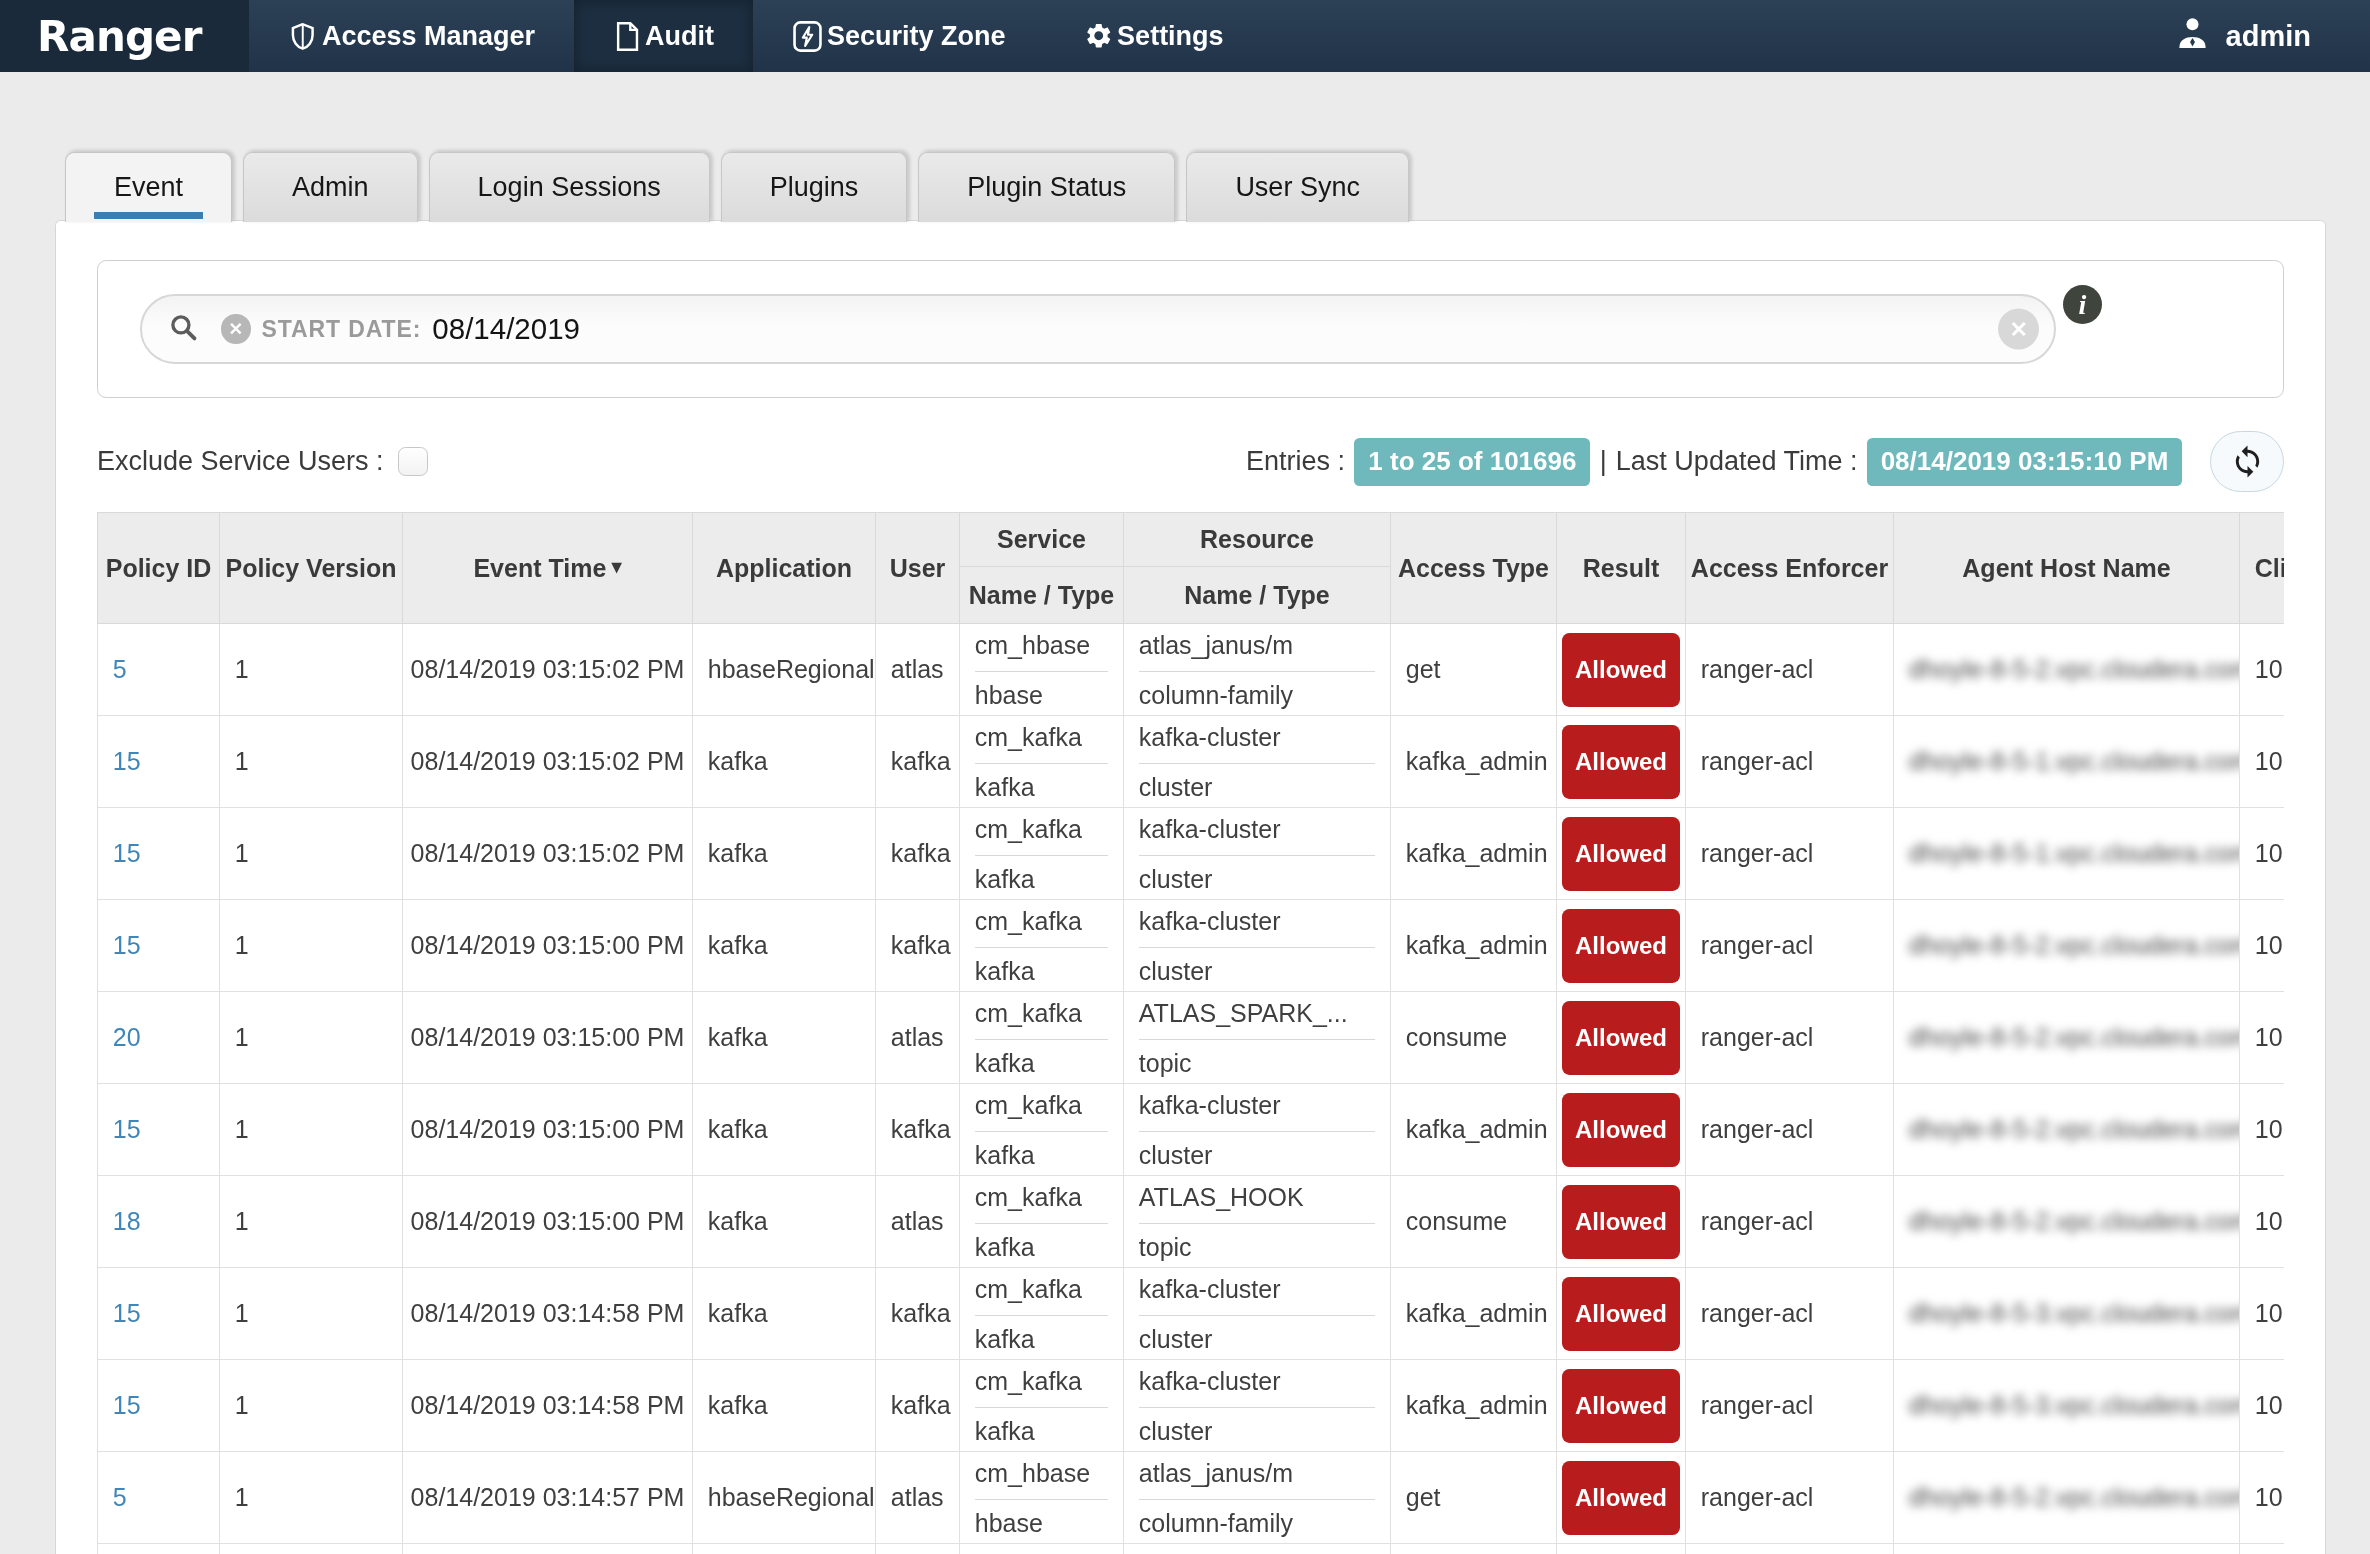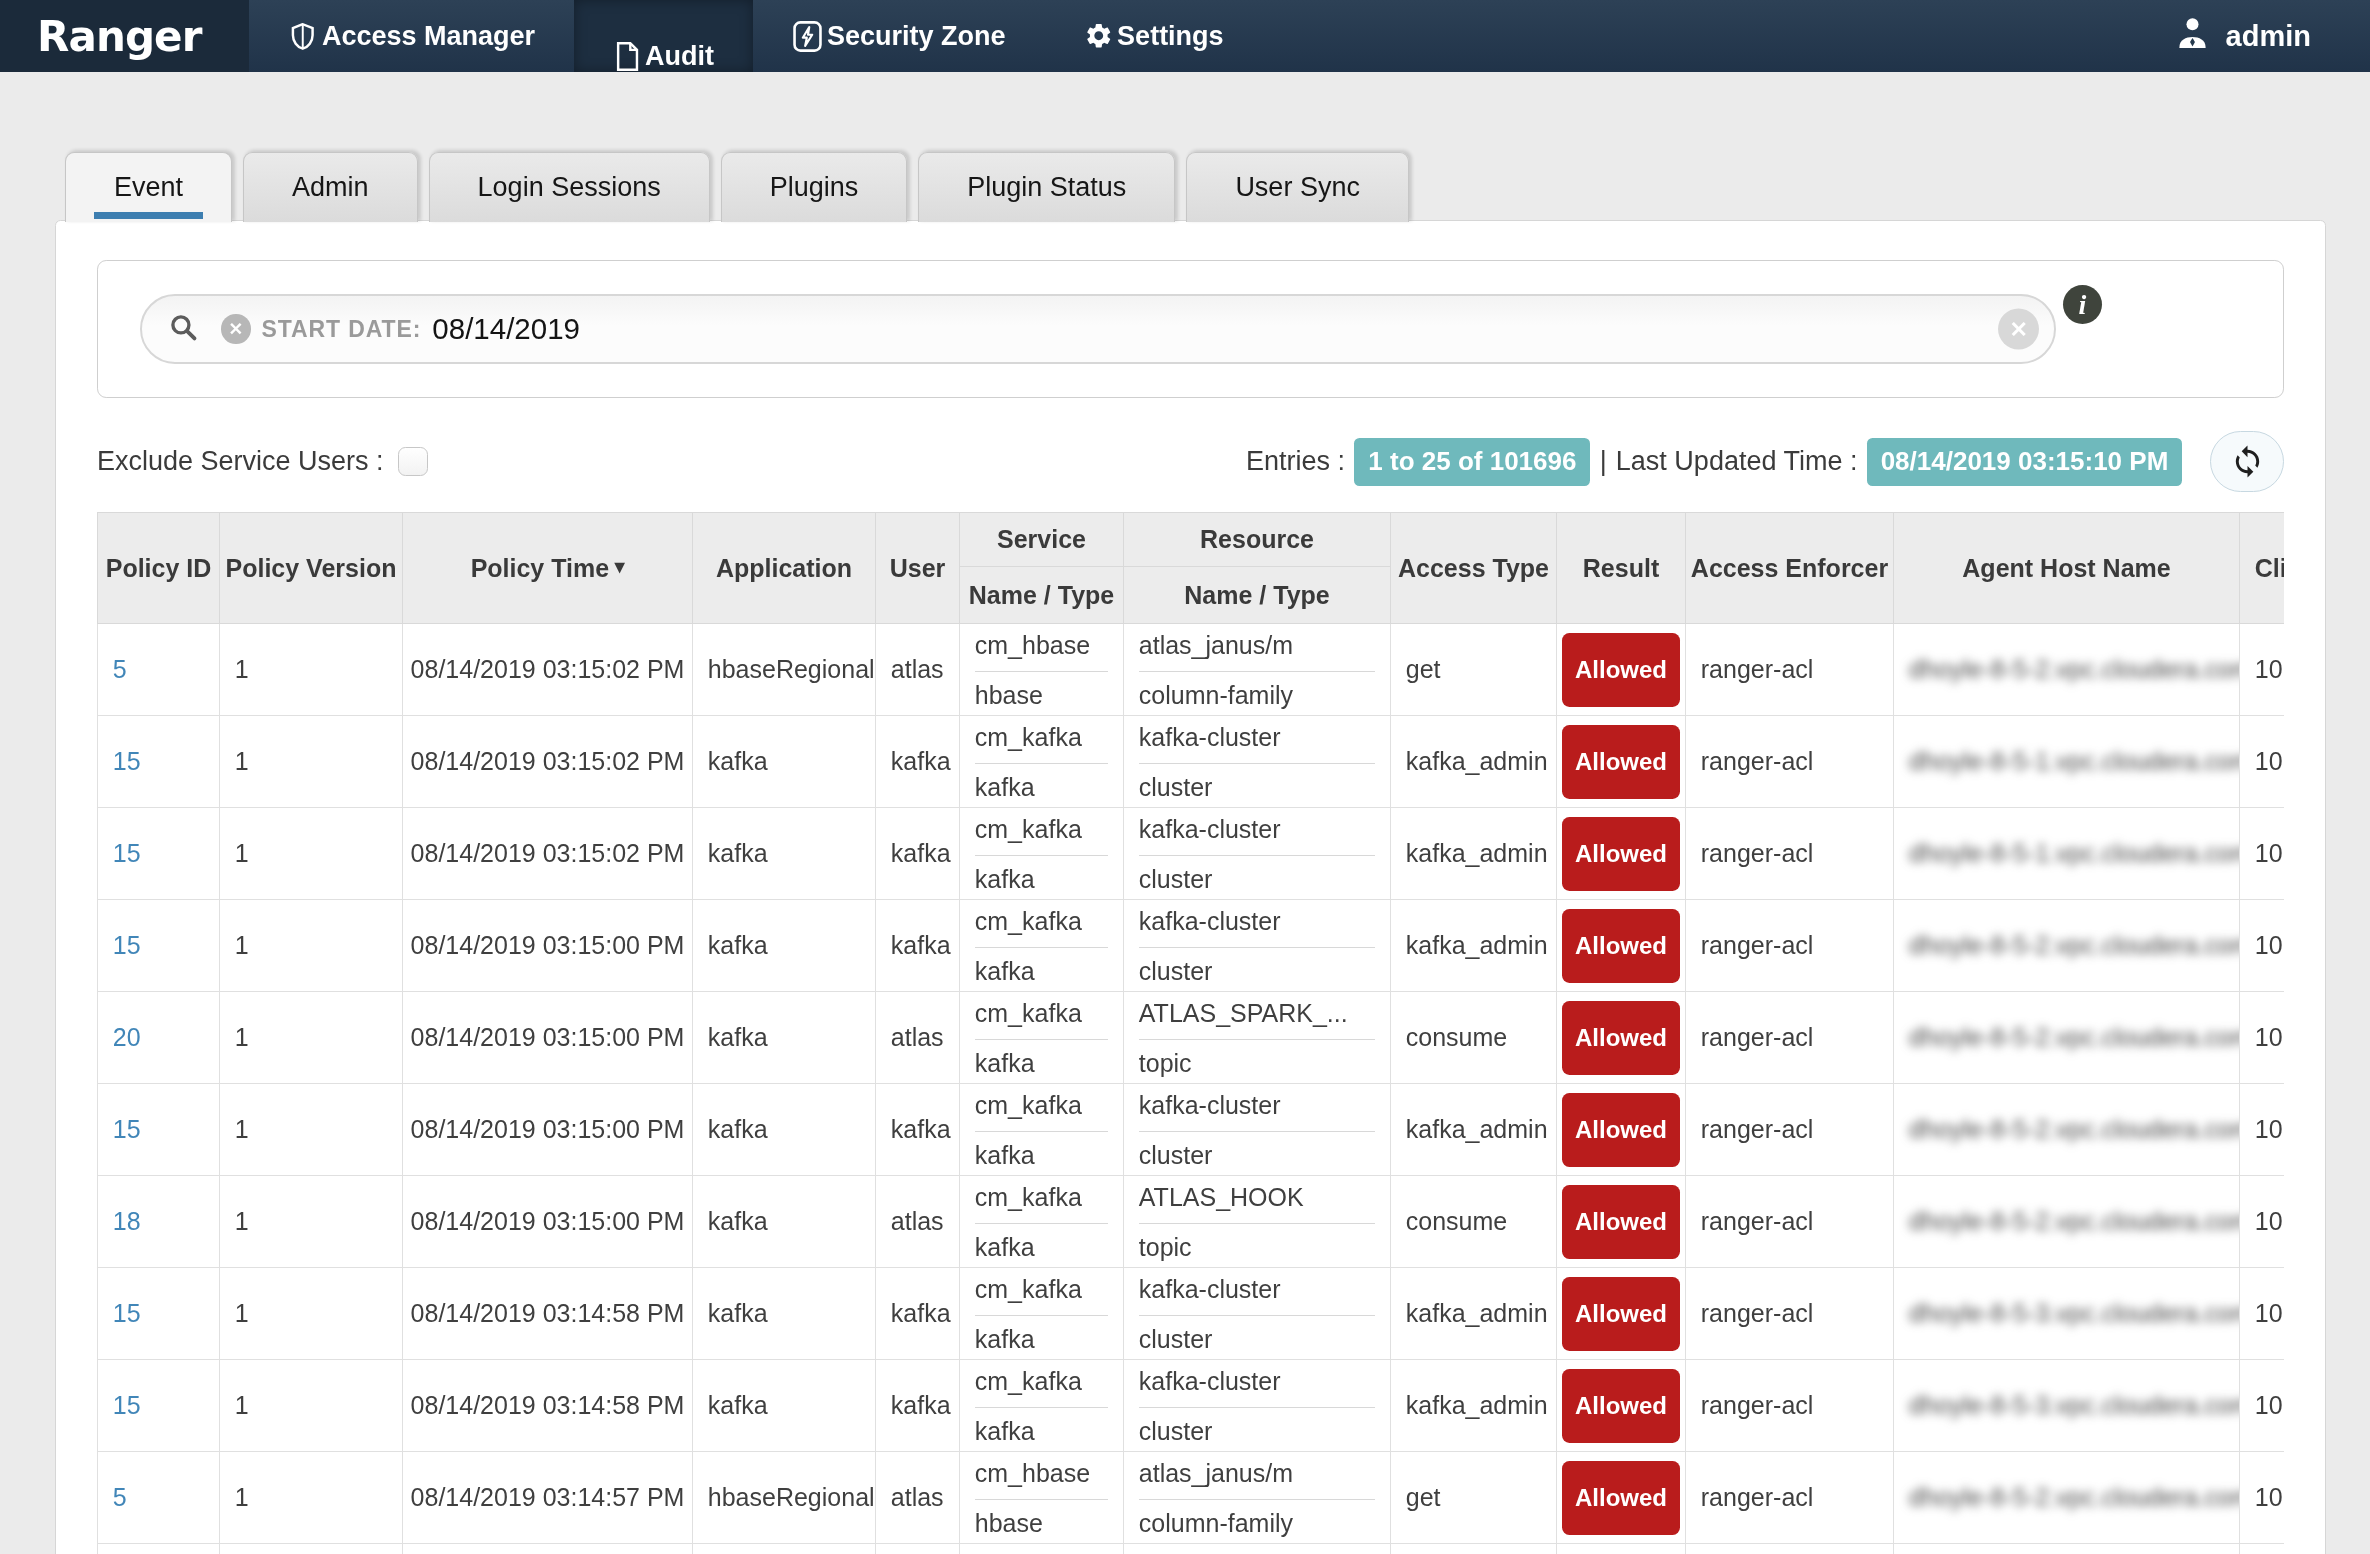--- a/index.html
+++ b/index.html
@@ -6,21 +6,21 @@
   html,body { width:2370px; height:1554px; overflow:hidden; }
   body { background:#ebebeb; font-family:"Liberation Sans", sans-serif; }
 
   
   .navbar { height:72px; background:linear-gradient(#2d4156,#203349); display:flex; align-items:stretch; }
   .brand { background:#1b2a3a; display:flex; align-items:center; padding:0 48px 0 37px;
            font-family:"DejaVu Sans", sans-serif; font-weight:800; font-size:42px; color:#fff; letter-spacing:-0.9px; }
   .nav-items { display:flex; align-items:stretch; }
   .nav-item { display:flex; align-items:center; gap:4px; padding:0 39px; color:#fff;
               font-size:27px; font-weight:bold; cursor:pointer; }
-  .nav-item.active { background:#1d2e40; box-shadow:inset 0 0 13px rgba(0,0,0,.35);align-items:flex-end; }
+  .nav-item.active { background:#1d2e40; box-shadow:inset 0 0 13px rgba(0,0,0,.35); }
   .nav-item svg { display:block; }
   .nav-user { margin-left:auto; display:flex; align-items:center; gap:14.8px; padding-right:59px;
               color:#fff; font-size:29px; font-weight:bold; cursor:pointer; }
 
   
   .tabs { display:flex; gap:11px; margin:80px 0 0 65px; position:relative; z-index:3; height:70px; }
   .tab { position:relative; display:flex; align-items:center; padding:0 48px; font-size:27px; color:#161616;
          background:linear-gradient(#eaeaea,#dbdbdb); border:1.8px solid #c6c6c6; border-bottom:none;
          border-radius:9.2px 9.2px 0 0; box-shadow:2.8px -1.8px 3.7px rgba(0,0,0,.14); cursor:pointer; white-space:nowrap; }
   .tab.active { background:#f3f3f3; }
@@ -206,21 +206,21 @@
         <col style="width:129px">
           <col style="width:208px">
           <col style="width:346px">
           <col style="width:185px">
       </colgroup>
       <thead>
         <tr>
           <th rowspan="2" class="th-sub">Policy ID</th>
           <th rowspan="2" class="th-sub">Policy Version</th>
           <th rowspan="2" class="th-sub">
-            <span>Policy Time</span><span class="sort-caret">▾</span>
+            <span>Event Time</span><span class="sort-caret">▾</span>
           </th>
           <th rowspan="2" class="th-sub">Application</th>
           <th rowspan="2" class="th-sub">User</th>
           <th class="th-group">Service</th>
           <th class="th-group">Resource</th>
           <th rowspan="2" class="th-sub">Access Type</th>
           <th rowspan="2" class="th-sub">Result</th>
           <th rowspan="2" class="th-sub">Access Enforcer</th>
           <th rowspan="2" class="th-sub">Agent Host Name</th>
           <th rowspan="2" class="th-sub" style="text-align:left; padding-left:14.8px;">Client IP</th>

